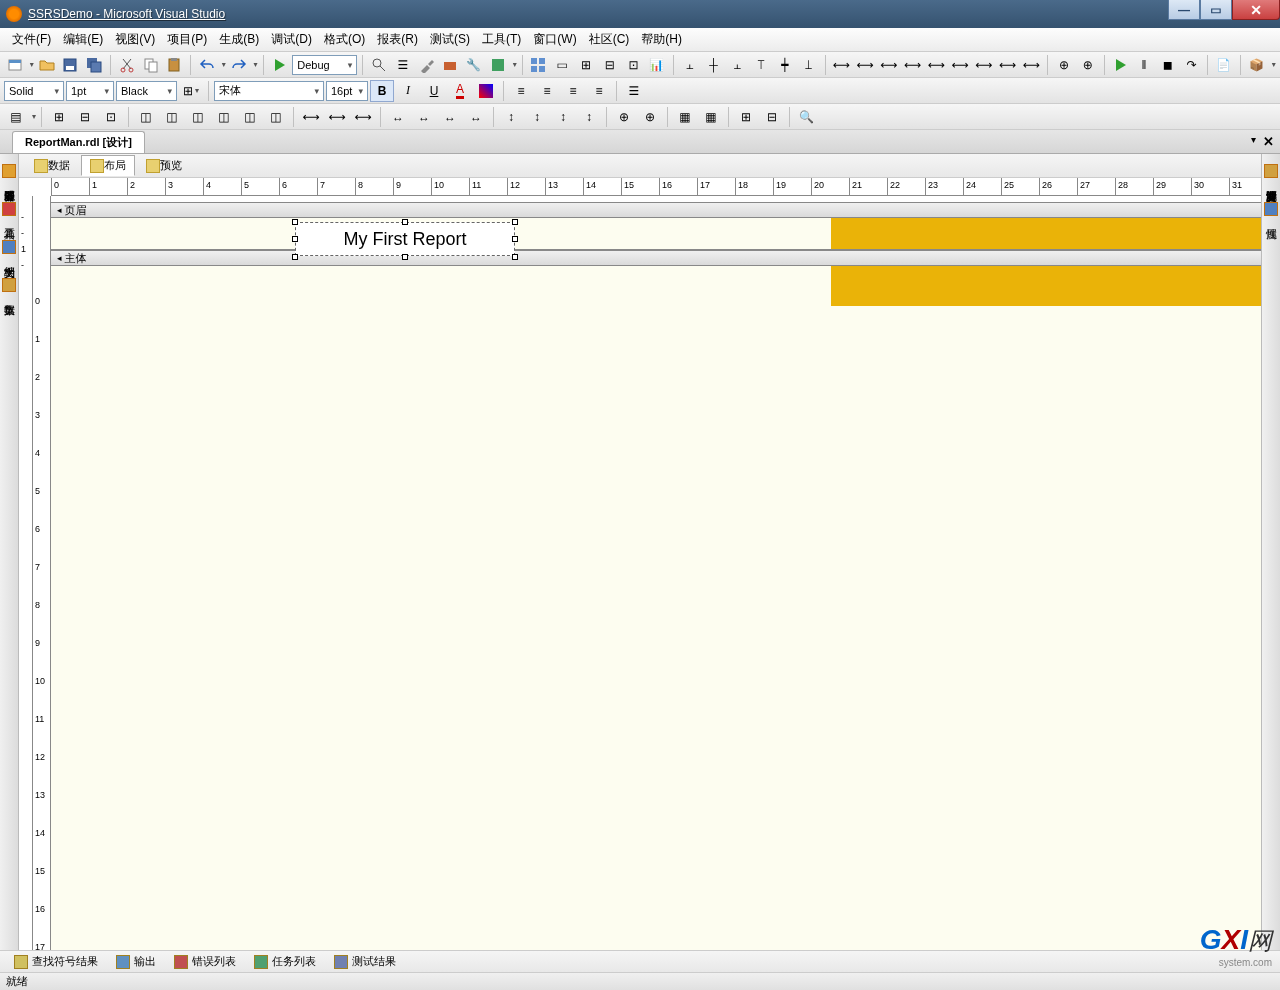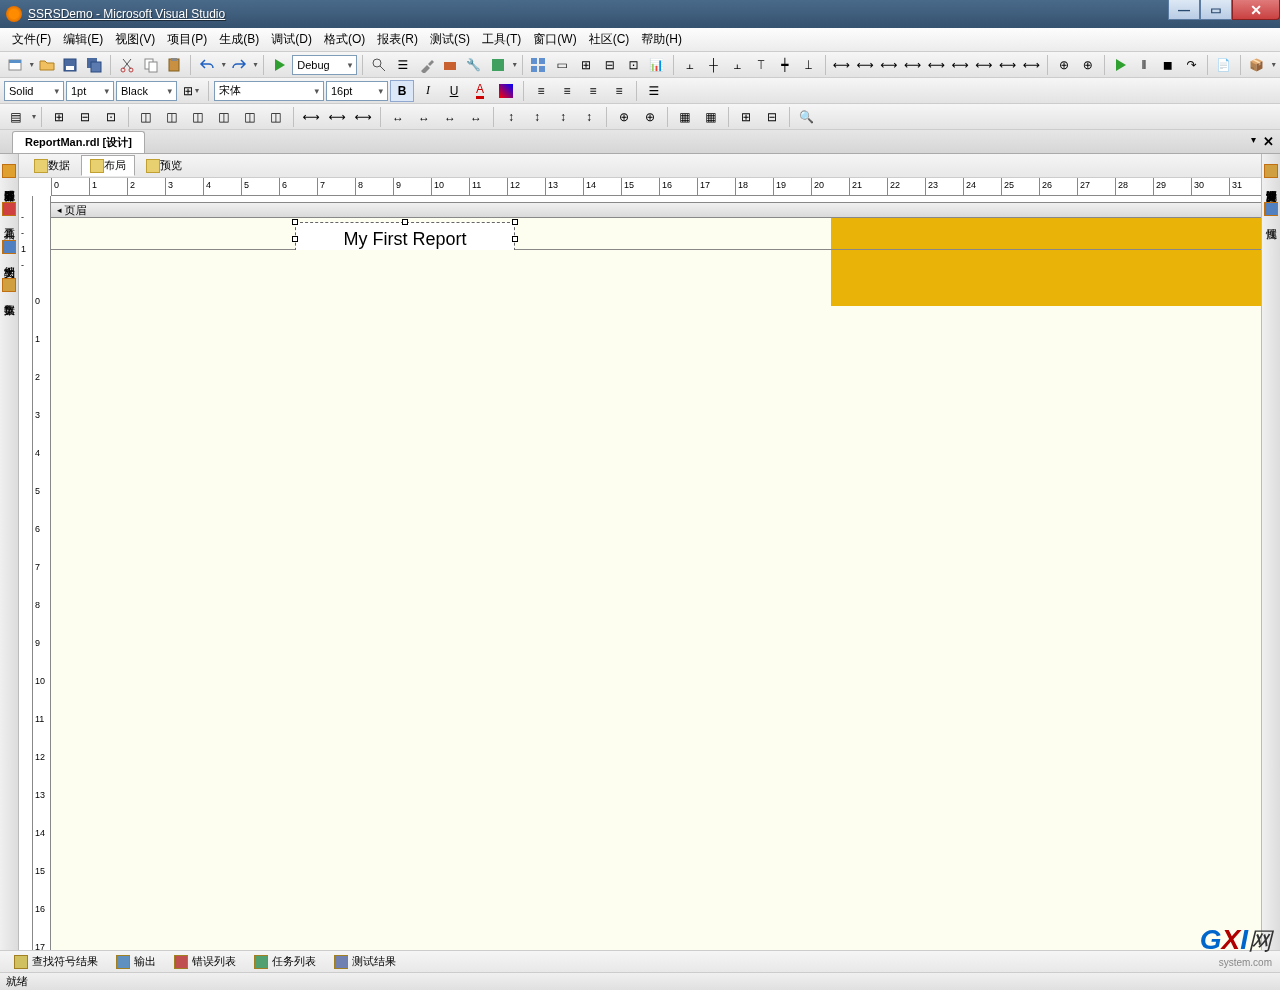--- a/index.html
+++ b/index.html
@@ -246,21 +246,21 @@
       <span>1pt</span>
     </div>
   <div class="combo" style="width:61px">
       <span>Black</span>
     </div>
   <div class="tbtn">⊞<span class="ddarrow">▾</span></div>
   <div class="sep"></div>
   <div class="combo" style="width:110px">
       <span>宋体</span>
     </div>
-  <div class="combo" style="width:62px">
+  <div class="combo" style="width:42px">
       <span>16pt</span>
     </div>
   <div class="tbtn" style="font-weight:bold;border:1px solid #90a8d0;background:#dce8f8">B</div>
   <div class="tbtn" style="font-style:italic;font-family:serif">I</div>
   <div class="tbtn" style="text-decoration:underline">U</div>
   <div class="tbtn">
       <span style="color:#c00;border-bottom:3px solid #c00">A</span>
     </div>
   <div class="tbtn">
       <span style="background:linear-gradient(45deg,red,blue);width:14px;height:14px;display:inline-block"></span>
@@ -507,20 +507,23 @@
           </div>
           <div class="sel-handle" style="left:241px;top:1px"></div>
           <div class="sel-handle" style="left:351px;top:1px"></div>
           <div class="sel-handle" style="left:461px;top:1px"></div>
           <div class="sel-handle" style="left:241px;top:18px"></div>
           <div class="sel-handle" style="left:461px;top:18px"></div>
           <div class="sel-handle" style="left:241px;top:36px"></div>
           <div class="sel-handle" style="left:351px;top:36px"></div>
           <div class="sel-handle" style="left:461px;top:36px"></div>
         </div>
+        <div class="section-bar">
+            <span>主体</span>
+          </div>
         <div class="body-area">
           <div class="design-body-limit">
               <div class="dotted"></div>
             </div>
           <table class="report-table">
             <tbody>
                 <tr>
               <th style="width:195px">First Name</th>
               <th style="width:195px">Last Name</th>
               <th class="r" style="width:195px">Customer Status</th>

